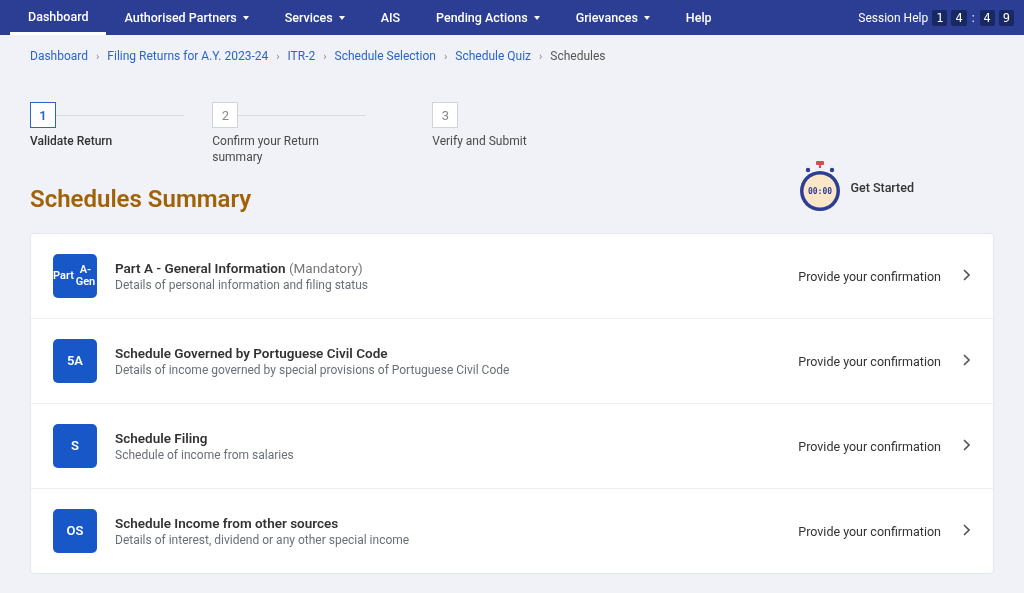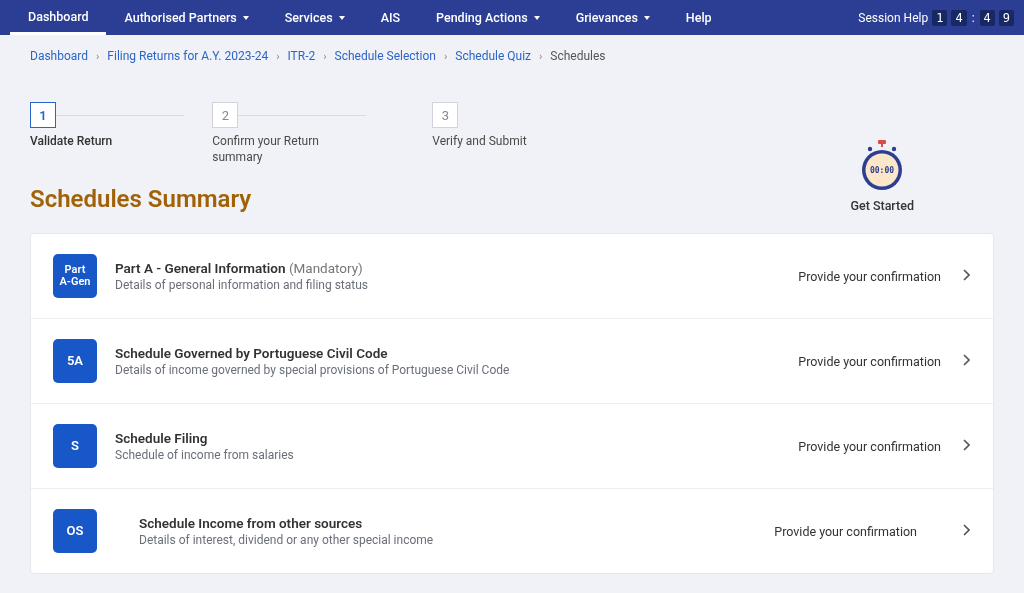--- a/index.html
+++ b/index.html
@@ -114,21 +114,21 @@
     justify-content: space-between;
     padding: 10px 30px 20px 30px;
   }
   .page-title {
     font-size: 24px;
     font-weight: 600;
     color: #a16207;
   }
   .timer-area {
     display: flex;
-    flex-direction: column;
+    flex-direction: row;
     align-items: center;
     gap: 6px;
     margin-right: 80px;
     margin-top: -50px;
   }
   .timer-label {
     font-size: 12.5px;
     color: #333;
     font-weight: 500;
   }
@@ -142,31 +142,31 @@
     border-radius: 4px;
     overflow: hidden;
   }
   .schedule-row {
     display: flex;
     align-items: center;
     padding: 20px 22px;
     border-bottom: 1px solid #eceef3;
     cursor: pointer;
   }
-  .schedule-row:last-child { border-bottom: none; gap: 24px; }
+  .schedule-row:last-child { border-bottom: none; }
   .schedule-badge {
     width: 44px;
     height: 44px;
     background: #1757c8;
     color: #fff;
     border-radius: 5px;
     display: flex;
     align-items: center;
     justify-content: center;
-    flex-direction: column;
+    flex-direction: row;
     font-weight: 600;
     font-size: 13px;
     margin-right: 18px;
     flex-shrink: 0;
     line-height: 1.1;
     text-align: center;
   }
   .schedule-badge.small { font-size: 11px; }
   .schedule-body { flex: 1; }
   .schedule-title {

